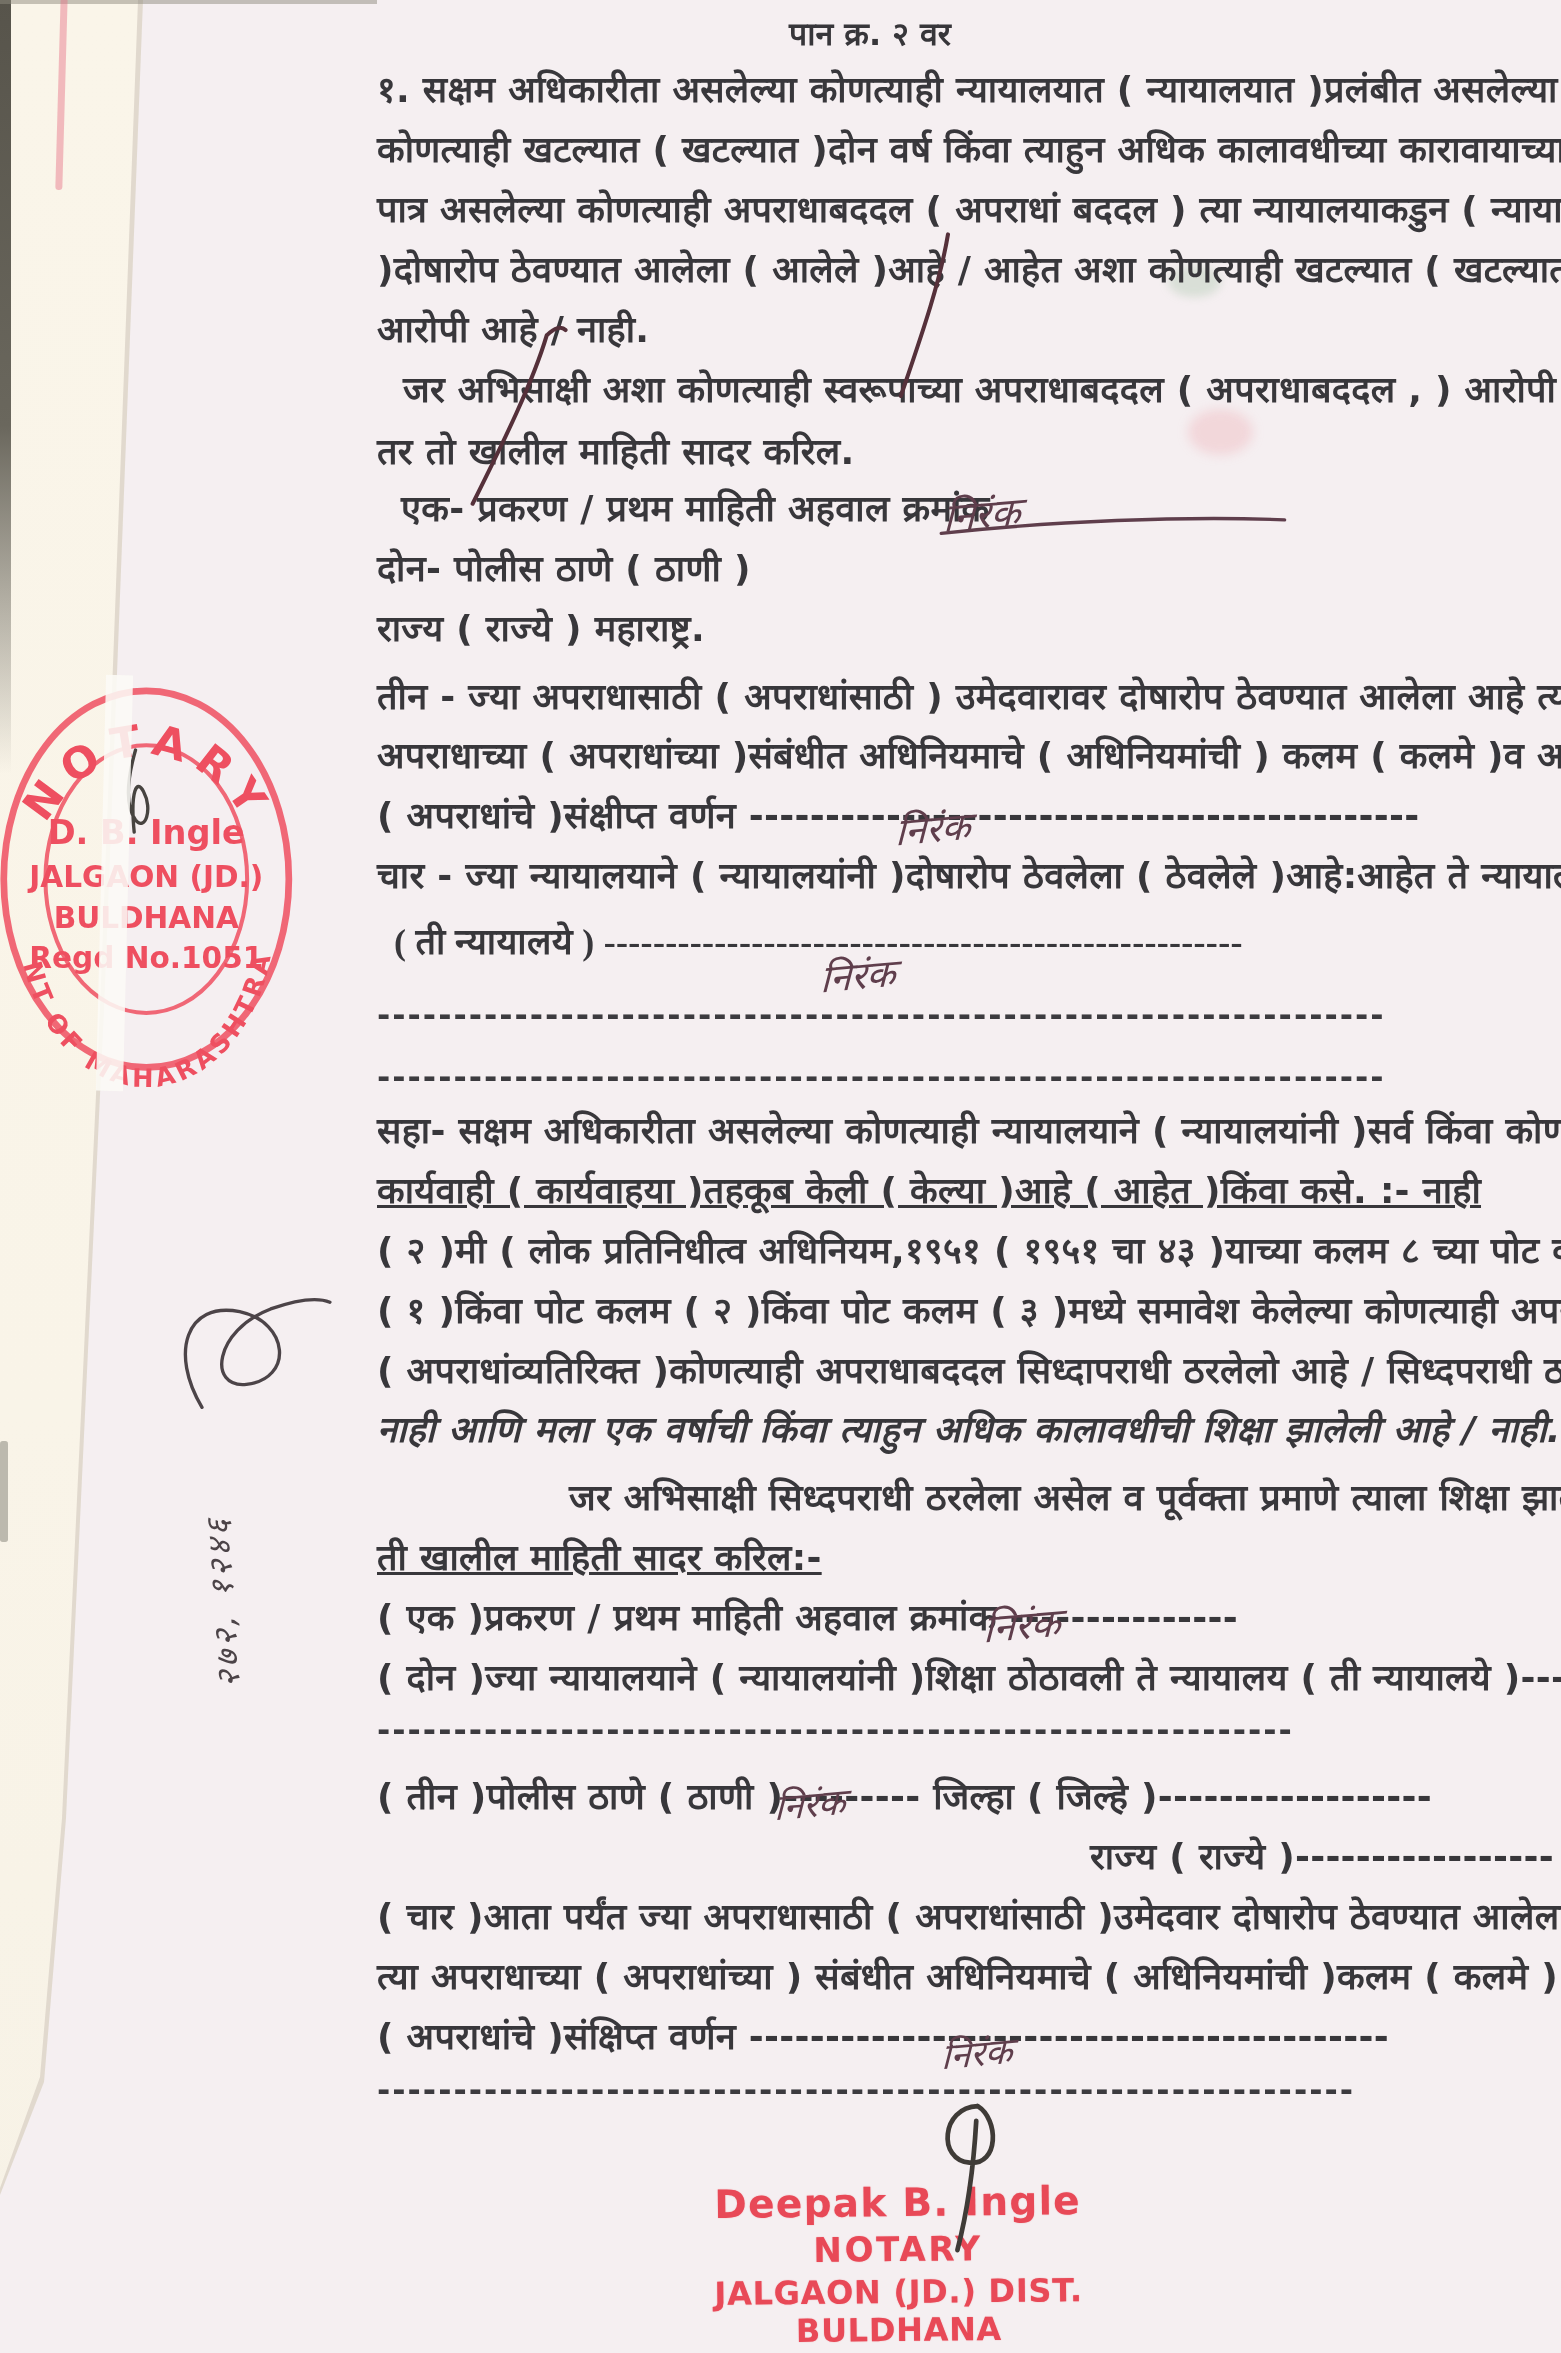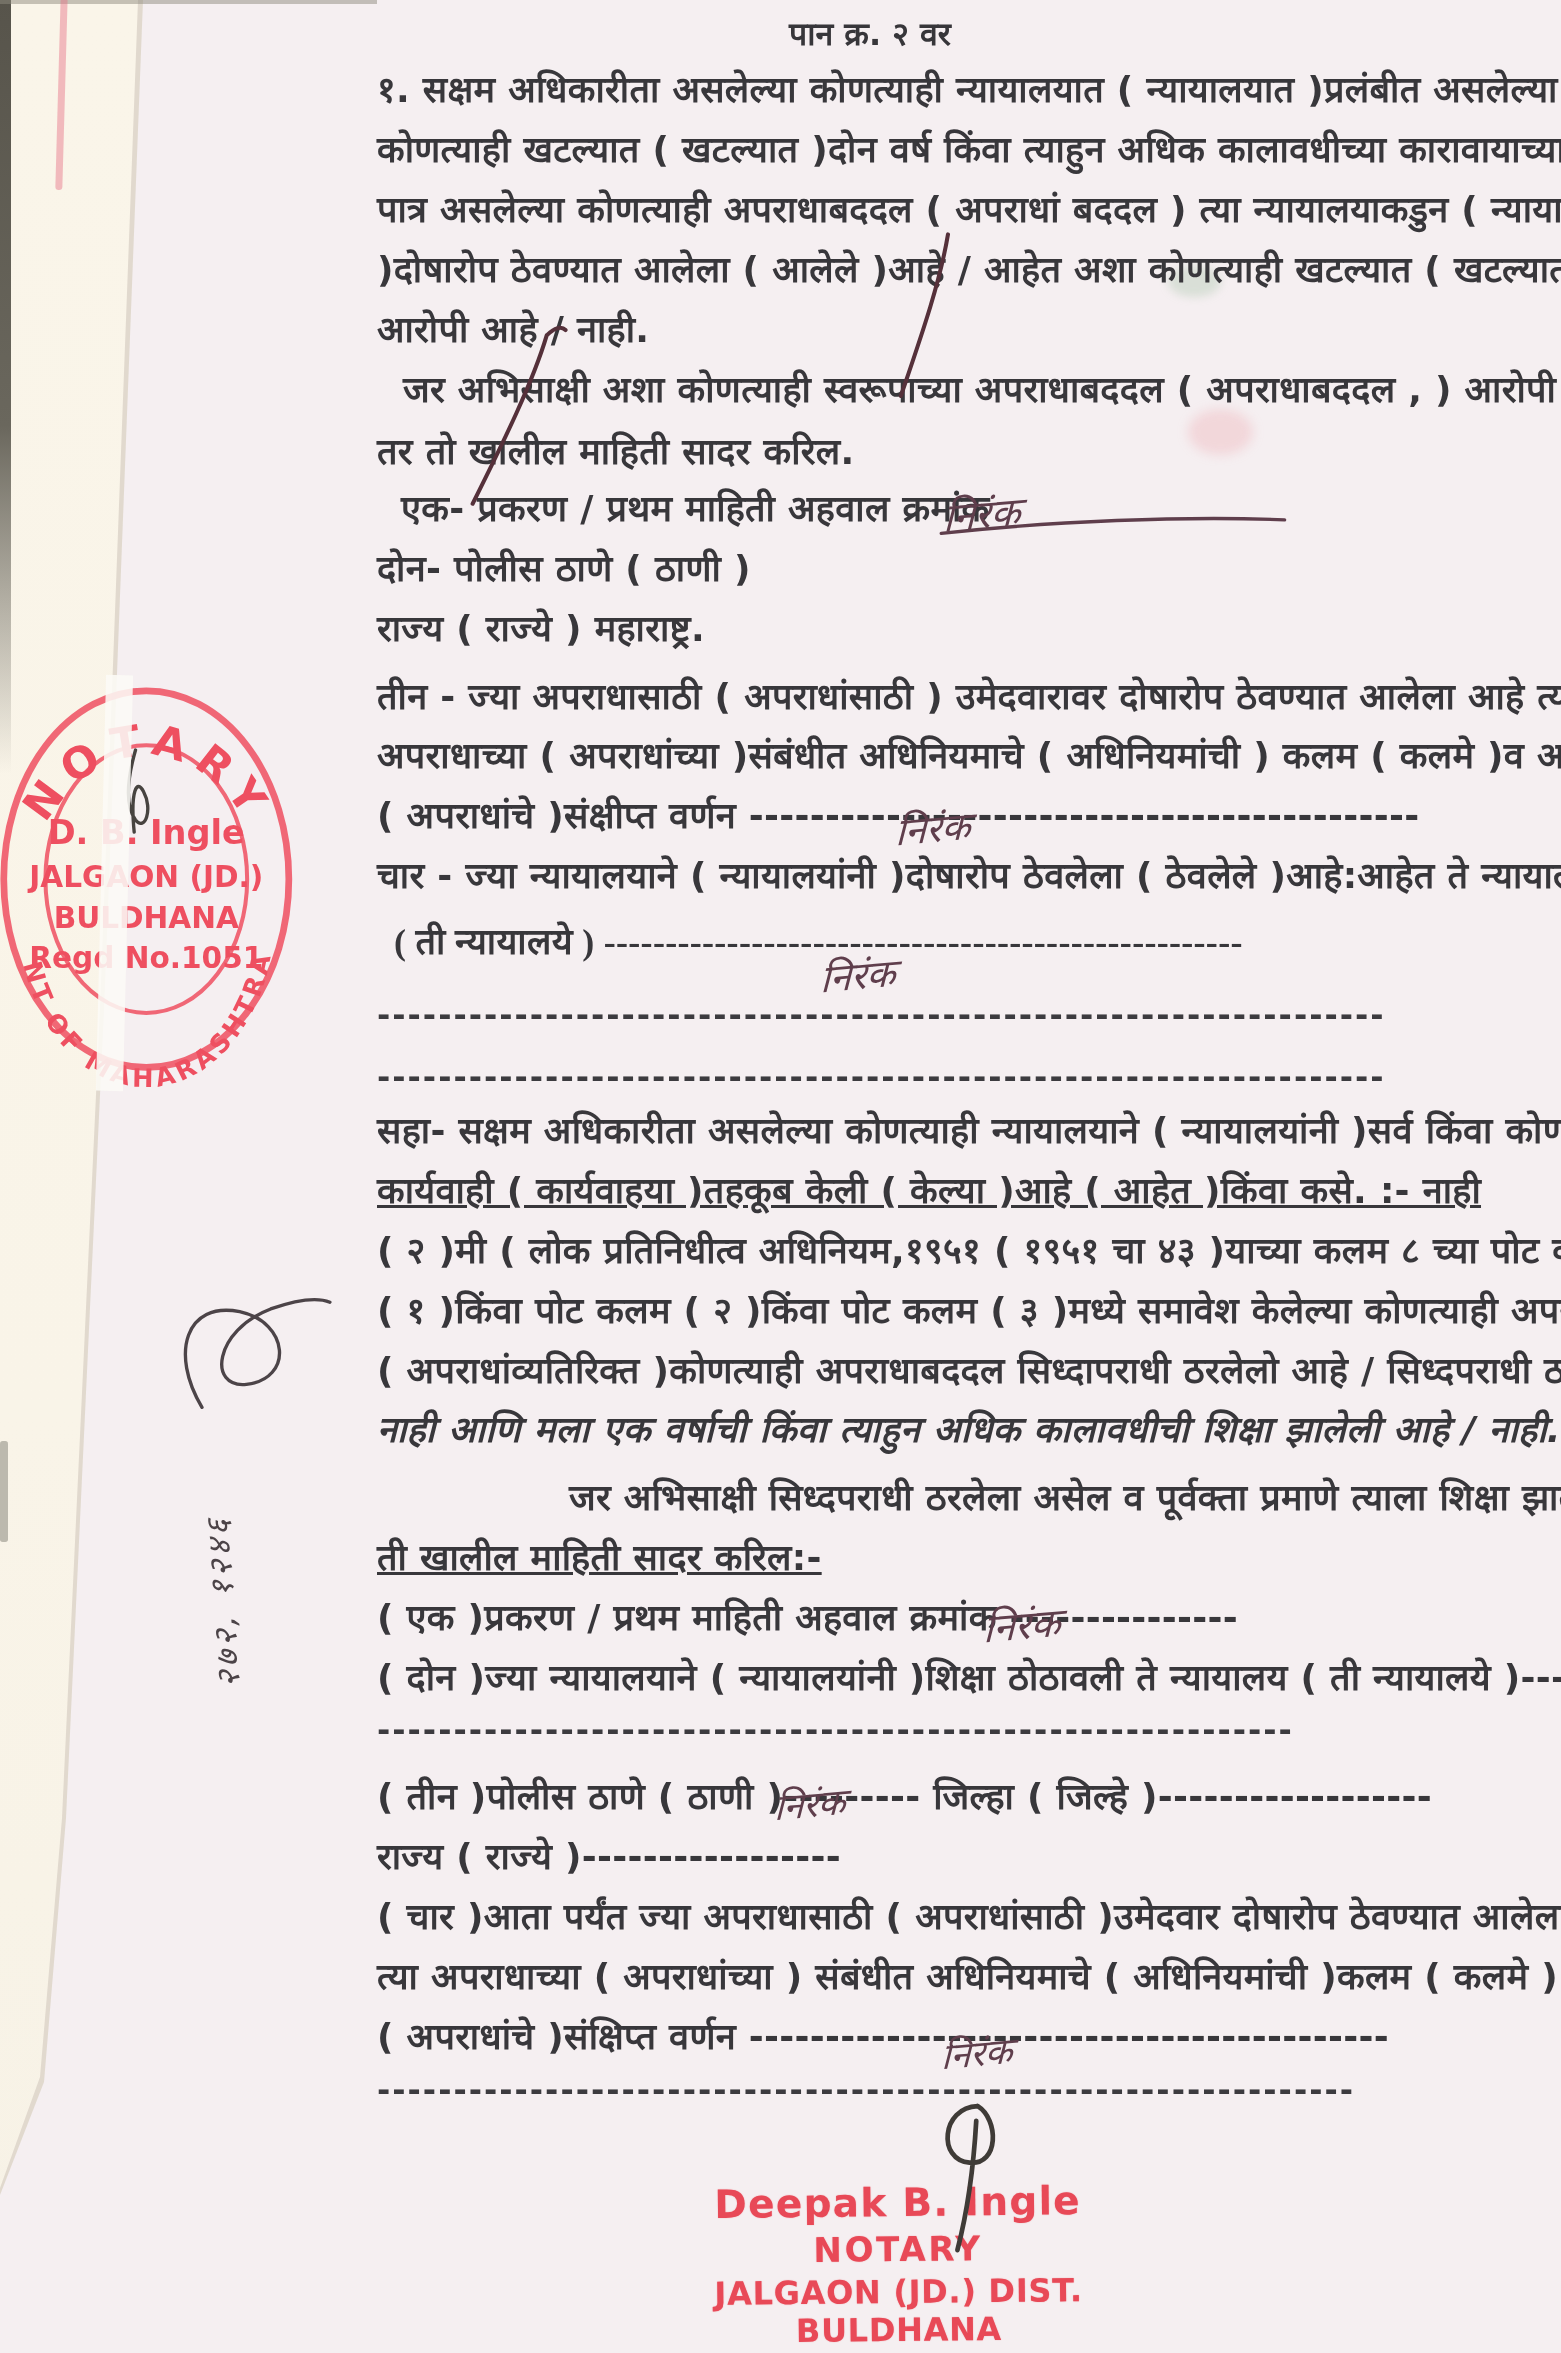--- a/index.html
+++ b/index.html
@@ -161,21 +161,21 @@
       <div class="tline" style="top: 1225px; left: 377px;">( २ )मी ( लोक प्रतिनिधीत्व अधिनियम,१९५१ ( १९५१ चा ४३ )याच्या कलम ८ च्या पोट कलम</div>
       <div class="tline" style="top: 1285px; left: 377px;">( १ )किंवा पोट कलम ( २ )किंवा पोट कलम ( ३ )मध्ये समावेश केलेल्या कोणत्याही अपराधा व्यतिरिक्त</div>
       <div class="tline" style="top: 1345px; left: 377px;">( अपराधांव्यतिरिक्त )कोणत्याही अपराधाबददल सिध्दापराधी ठरलेलो आहे / सिध्दपराधी ठरलेलो</div>
       <div class="tline" style="top: 1404px; left: 377px; font-style: italic;">नाही आणि मला एक वर्षाची किंवा त्याहुन अधिक कालावधीची शिक्षा झालेली आहे / नाही.</div>
       <div class="tline" style="top: 1472px; left: 569px;">जर अभिसाक्षी सिध्दपराधी ठरलेला असेल व पूर्वक्ता प्रमाणे त्याला शिक्षा झाली असेल तर</div>
       <div class="tline" style="top: 1532px; left: 377px; text-decoration: underline;">ती खालील माहिती सादर करिल:-</div>
       <div class="tline" style="top: 1592px; left: 377px;">( एक )प्रकरण / प्रथम माहिती अहवाल क्रमांक  ---------------</div>
       <div class="tline" style="top: 1652px; left: 377px;">( दोन )ज्या न्यायालयाने ( न्यायालयांनी )शिक्षा ठोठावली ते न्यायालय ( ती न्यायालये )----</div>
       <div class="tline dashline" style="top: 1711px; left: 377px;">------------------------------------------------------------</div>
       <div class="tline" style="top: 1771px; left: 377px;">( तीन )पोलीस ठाणे ( ठाणी )---------  जिल्हा ( जिल्हे )------------------</div>
-      <div class="tline" style="top: 1831px; left: 377px;">राज्य ( राज्ये )-----------------</div>
+      <div class="tline" style="top: 1831px; left: 377px; text-align: right;">राज्य ( राज्ये )-----------------</div>
       <div class="tline" style="top: 1891px; left: 377px;">( चार )आता पर्यंत ज्या अपराधासाठी ( अपराधांसाठी )उमेदवार दोषारोप ठेवण्यात आलेला आहे</div>
       <div class="tline" style="top: 1951px; left: 377px;">त्या अपराधाच्या ( अपराधांच्या ) संबंधीत अधिनियमाचे ( अधिनियमांची )कलम ( कलमे ) व अपराधाचे</div>
       <div class="tline" style="top: 2011px; left: 377px;">( अपराधांचे )संक्षिप्त वर्णन ------------------------------------------</div>
       <div class="tline dashline" style="top: 2071px; left: 377px;">----------------------------------------------------------------</div>
     </div>
 
   <div class="hw hw-1">निरंक</div>
   <div class="hw hw-2">निरंक</div>
   <div class="hw hw-3">निरंक</div>
   <div class="hw hw-4">निरंक</div>

